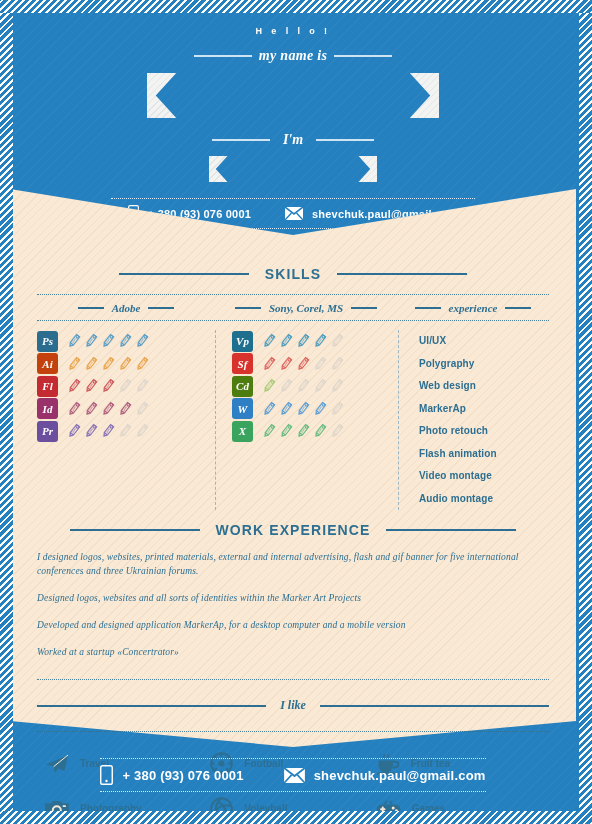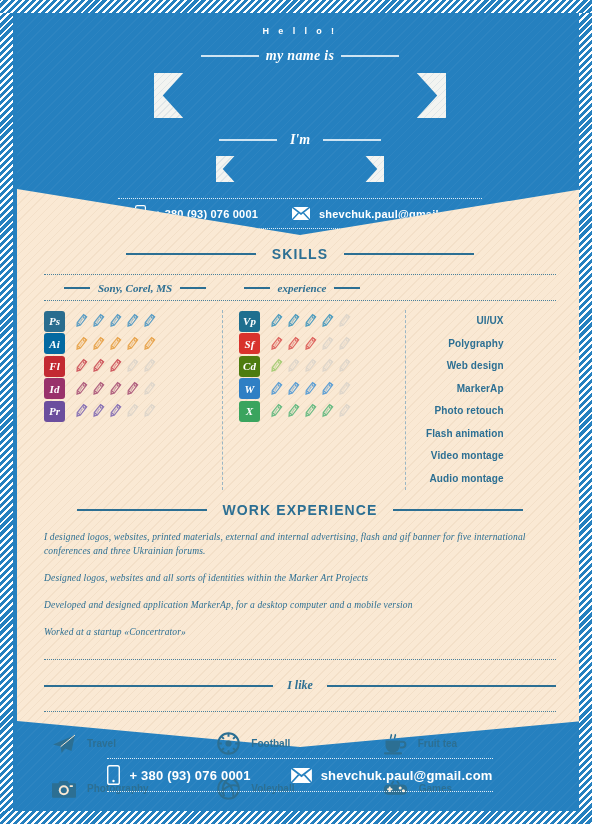--- a/index.html
+++ b/index.html
@@ -21,21 +21,21 @@
     z-index:6;
     pointer-events:none;
   }
   .fs-left   { left:0;  top:0;    width:13px; height:824px; }
   .fs-right  { right:0; top:0;    width:13px; height:824px; }
   .fs-top    { left:0;  top:0;    width:592px; height:13px; }
   .fs-bottom { left:0;  bottom:0; width:592px; height:13px; }
 
   .page {
     position:absolute;
-    left:17px; top:13px;
+    left:10px; top:13px;
     width:566px; height:798px;
     background:#2580bf;
     overflow:hidden;
   }
 
   
   .cream-body {
     position:absolute;
     left:0; top:0; width:566px; height:798px;
     background:#fae9d4;
@@ -206,21 +206,21 @@
     width:21px; height:21px; border-radius:3px;
     display:flex; align-items:center; justify-content:center;
     color:#ffffff; font-size:11px; font-weight:bold;
     font-family:"Liberation Serif", serif; font-style:italic;
     flex:none;
   }
   .pencils { display:flex; gap:3px; }
   .vdiv {
     width:0; border-left:1.5px dashed #9ab6c4; margin:0 16px 0 0; align-self:stretch;
   }
-  .exp-list { padding-left:4px;text-align:right; }
+  .exp-list { padding-left:4px; }
   .exp-item {
     color:#2c6f93; font-size:10px; height:22.5px; line-height:22.5px;
     font-weight:bold; letter-spacing:.1px;
   }
 
   
   .work-wrap { margin-top:12px; }
   .work-p {
     color:#2c6f93; font-size:9.5px; line-height:14px;
     font-style:italic; font-family:"Liberation Serif", serif;
@@ -303,30 +303,35 @@
             <path d="M0 13 L6.5 6 M18 13 L11.5 6" stroke="#2580bf" stroke-width="1.4" fill="none"></path>
           </svg>
         </span>
         <span class="ctx">shevchuk.paul@gmail.com</span>
       </div>
     </div>
   </div>
 
   <div class="content">
 
-    <div style="margin-top:11px">
+    <div style="margin-top:31px">
       <div class="sec-head">
         <span class="rule"></span>
         <span class="ttl">SKILLS</span>
         <span class="rule"></span>
       </div>
 
       <div class="dotline" style="margin-top:12px"></div>
 
       <div class="skill-cols">
+        <div class="skill-col-head col-a">
+          <span class="r"></span>
+          <span class="t">Adobe</span>
+          <span class="r"></span>
+        </div>
         <div class="skill-col-head col-b">
           <span class="r"></span>
           <span class="t">Sony, Corel, MS</span>
           <span class="r"></span>
         </div>
         <div class="skill-col-head col-c">
           <span class="r"></span>
           <span class="t">experience</span>
           <span class="r"></span>
         </div>
@@ -390,21 +395,21 @@
                       <path d="M5 11.5 h4" stroke="#5b9dc4" stroke-width="1.15"></path>
                       <path d="M5.9 12.6 h2.2 l-1.1 1.7 z" fill="#5b9dc4"></path>
                       <circle cx="7" cy="2.6" r="1.25" fill="none" stroke="#5b9dc4" stroke-width="1.1"></circle>
                       <path d="M6.1 5.2 l1.8 5.4 M7.4 4.6 l-1.1 5.8" stroke="#5b9dc4" stroke-width=".55" opacity=".75"></path>
                     </g>
                   </svg>
                 </span>
               </span>
             </div>
             <div class="skill-row">
-              <span class="badge" style="background:#0369a1">Ai</span>
+              <span class="badge" style="background:#c2410c">Ai</span>
               <span class="pencils">
                 <span>
                   <svg class="icn" width="14" height="16" viewBox="0 0 14 16">
                     <g transform="rotate(38 7 8)">
                       <path d="M5 1.3 h4 v10.2 l-2 3 -2 -3 z" fill="none" stroke="#e8a54f" stroke-width="1.15"></path>
                       <path d="M5 11.5 h4" stroke="#e8a54f" stroke-width="1.15"></path>
                       <path d="M5.9 12.6 h2.2 l-1.1 1.7 z" fill="#e8a54f"></path>
                       <circle cx="7" cy="2.6" r="1.25" fill="none" stroke="#e8a54f" stroke-width="1.1"></circle>
                       <path d="M6.1 5.2 l1.8 5.4 M7.4 4.6 l-1.1 5.8" stroke="#e8a54f" stroke-width=".55" opacity=".75"></path>
                     </g>

